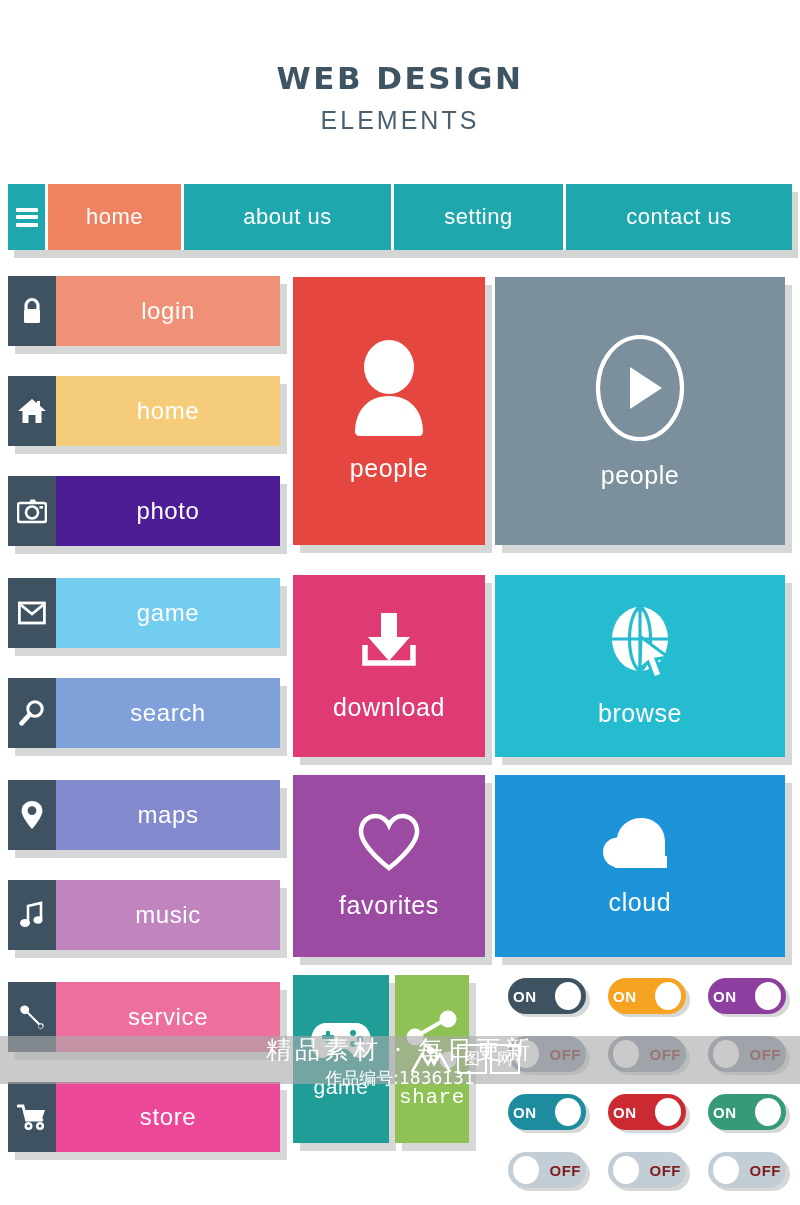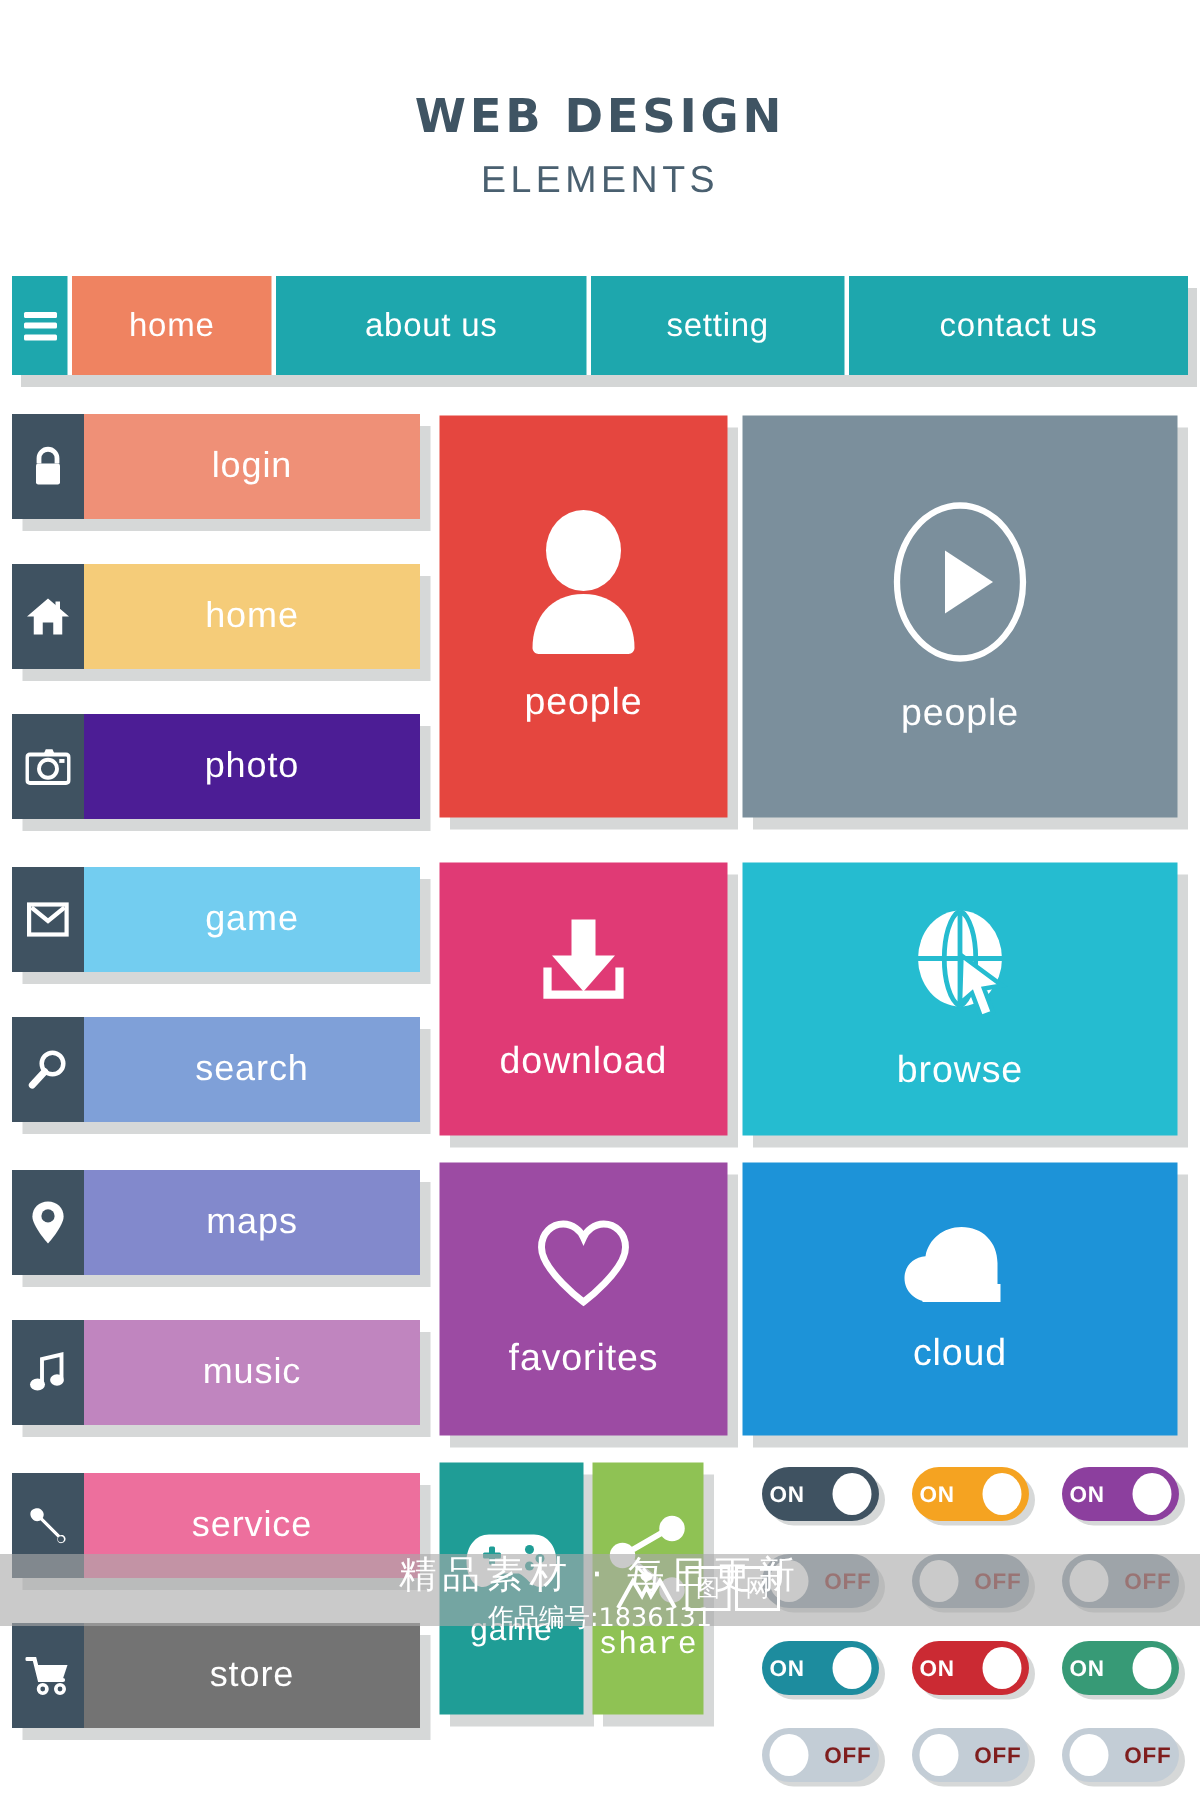--- a/index.html
+++ b/index.html
@@ -266,21 +266,21 @@
       <div class="shadow"></div>
       <div class="btn" style="">
         <div class="iconbox" style="background: rgb(63, 82, 97);">
           <svg width="30" height="28" viewBox="0 0 30 28">
             <path d="M1 3 H6 L9.5 17 H25" fill="none" stroke="#fff" stroke-width="2.8" stroke-linecap="round"></path>
             <path d="M8 7 H28 L25 16 H10 Z" fill="#fff"></path>
             <circle cx="11.5" cy="23" r="2.8" fill="none" stroke="#fff" stroke-width="2.4"></circle>
             <circle cx="23" cy="23" r="2.8" fill="none" stroke="#fff" stroke-width="2.4"></circle>
           </svg>
         </div>
-        <div class="label" style="background:#737373">store</div>
+        <div class="label" style="background:#ec4899">store</div>
       </div>
     </div>
   </div>
 
 <div id="tilelayer">
     <div class="tile" style="left: 293px; top: 277px; width: 192px; height: 268px;">
       <div class="shadow"></div>
       <div class="face" style="background:#e5463f">
         <div class="ticon">
           <svg width="84" height="96" viewBox="0 0 84 96">

